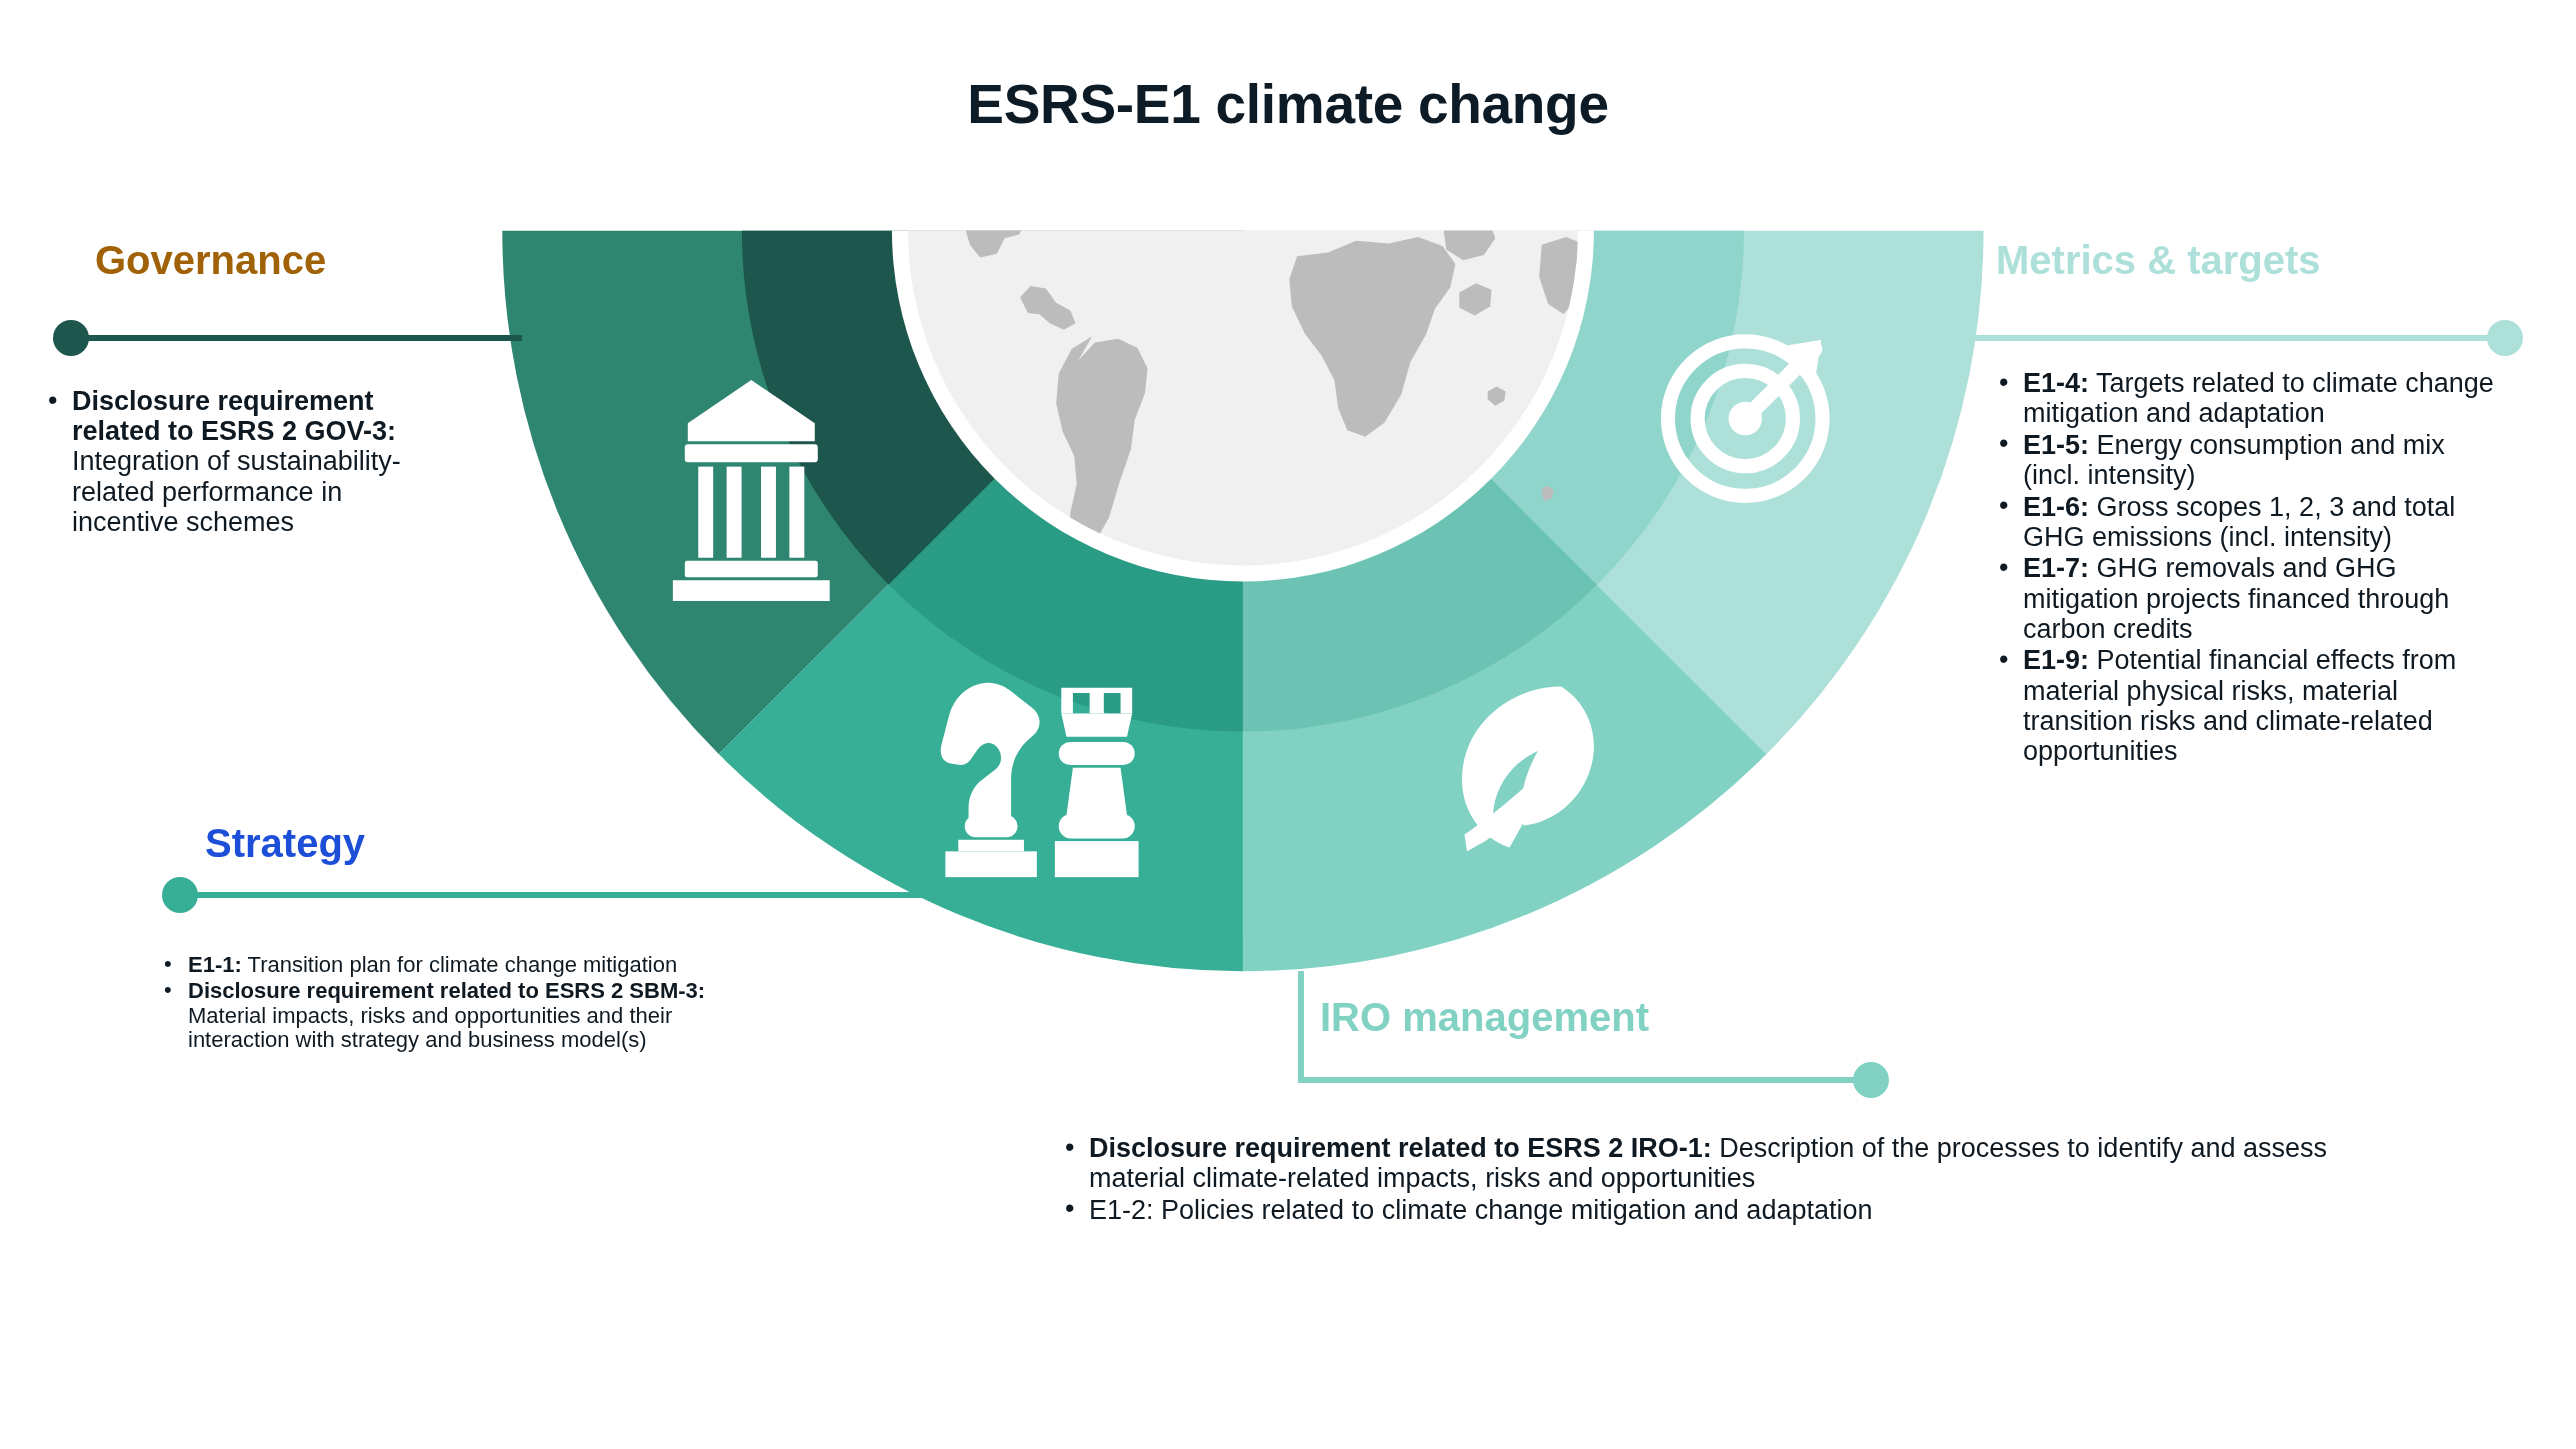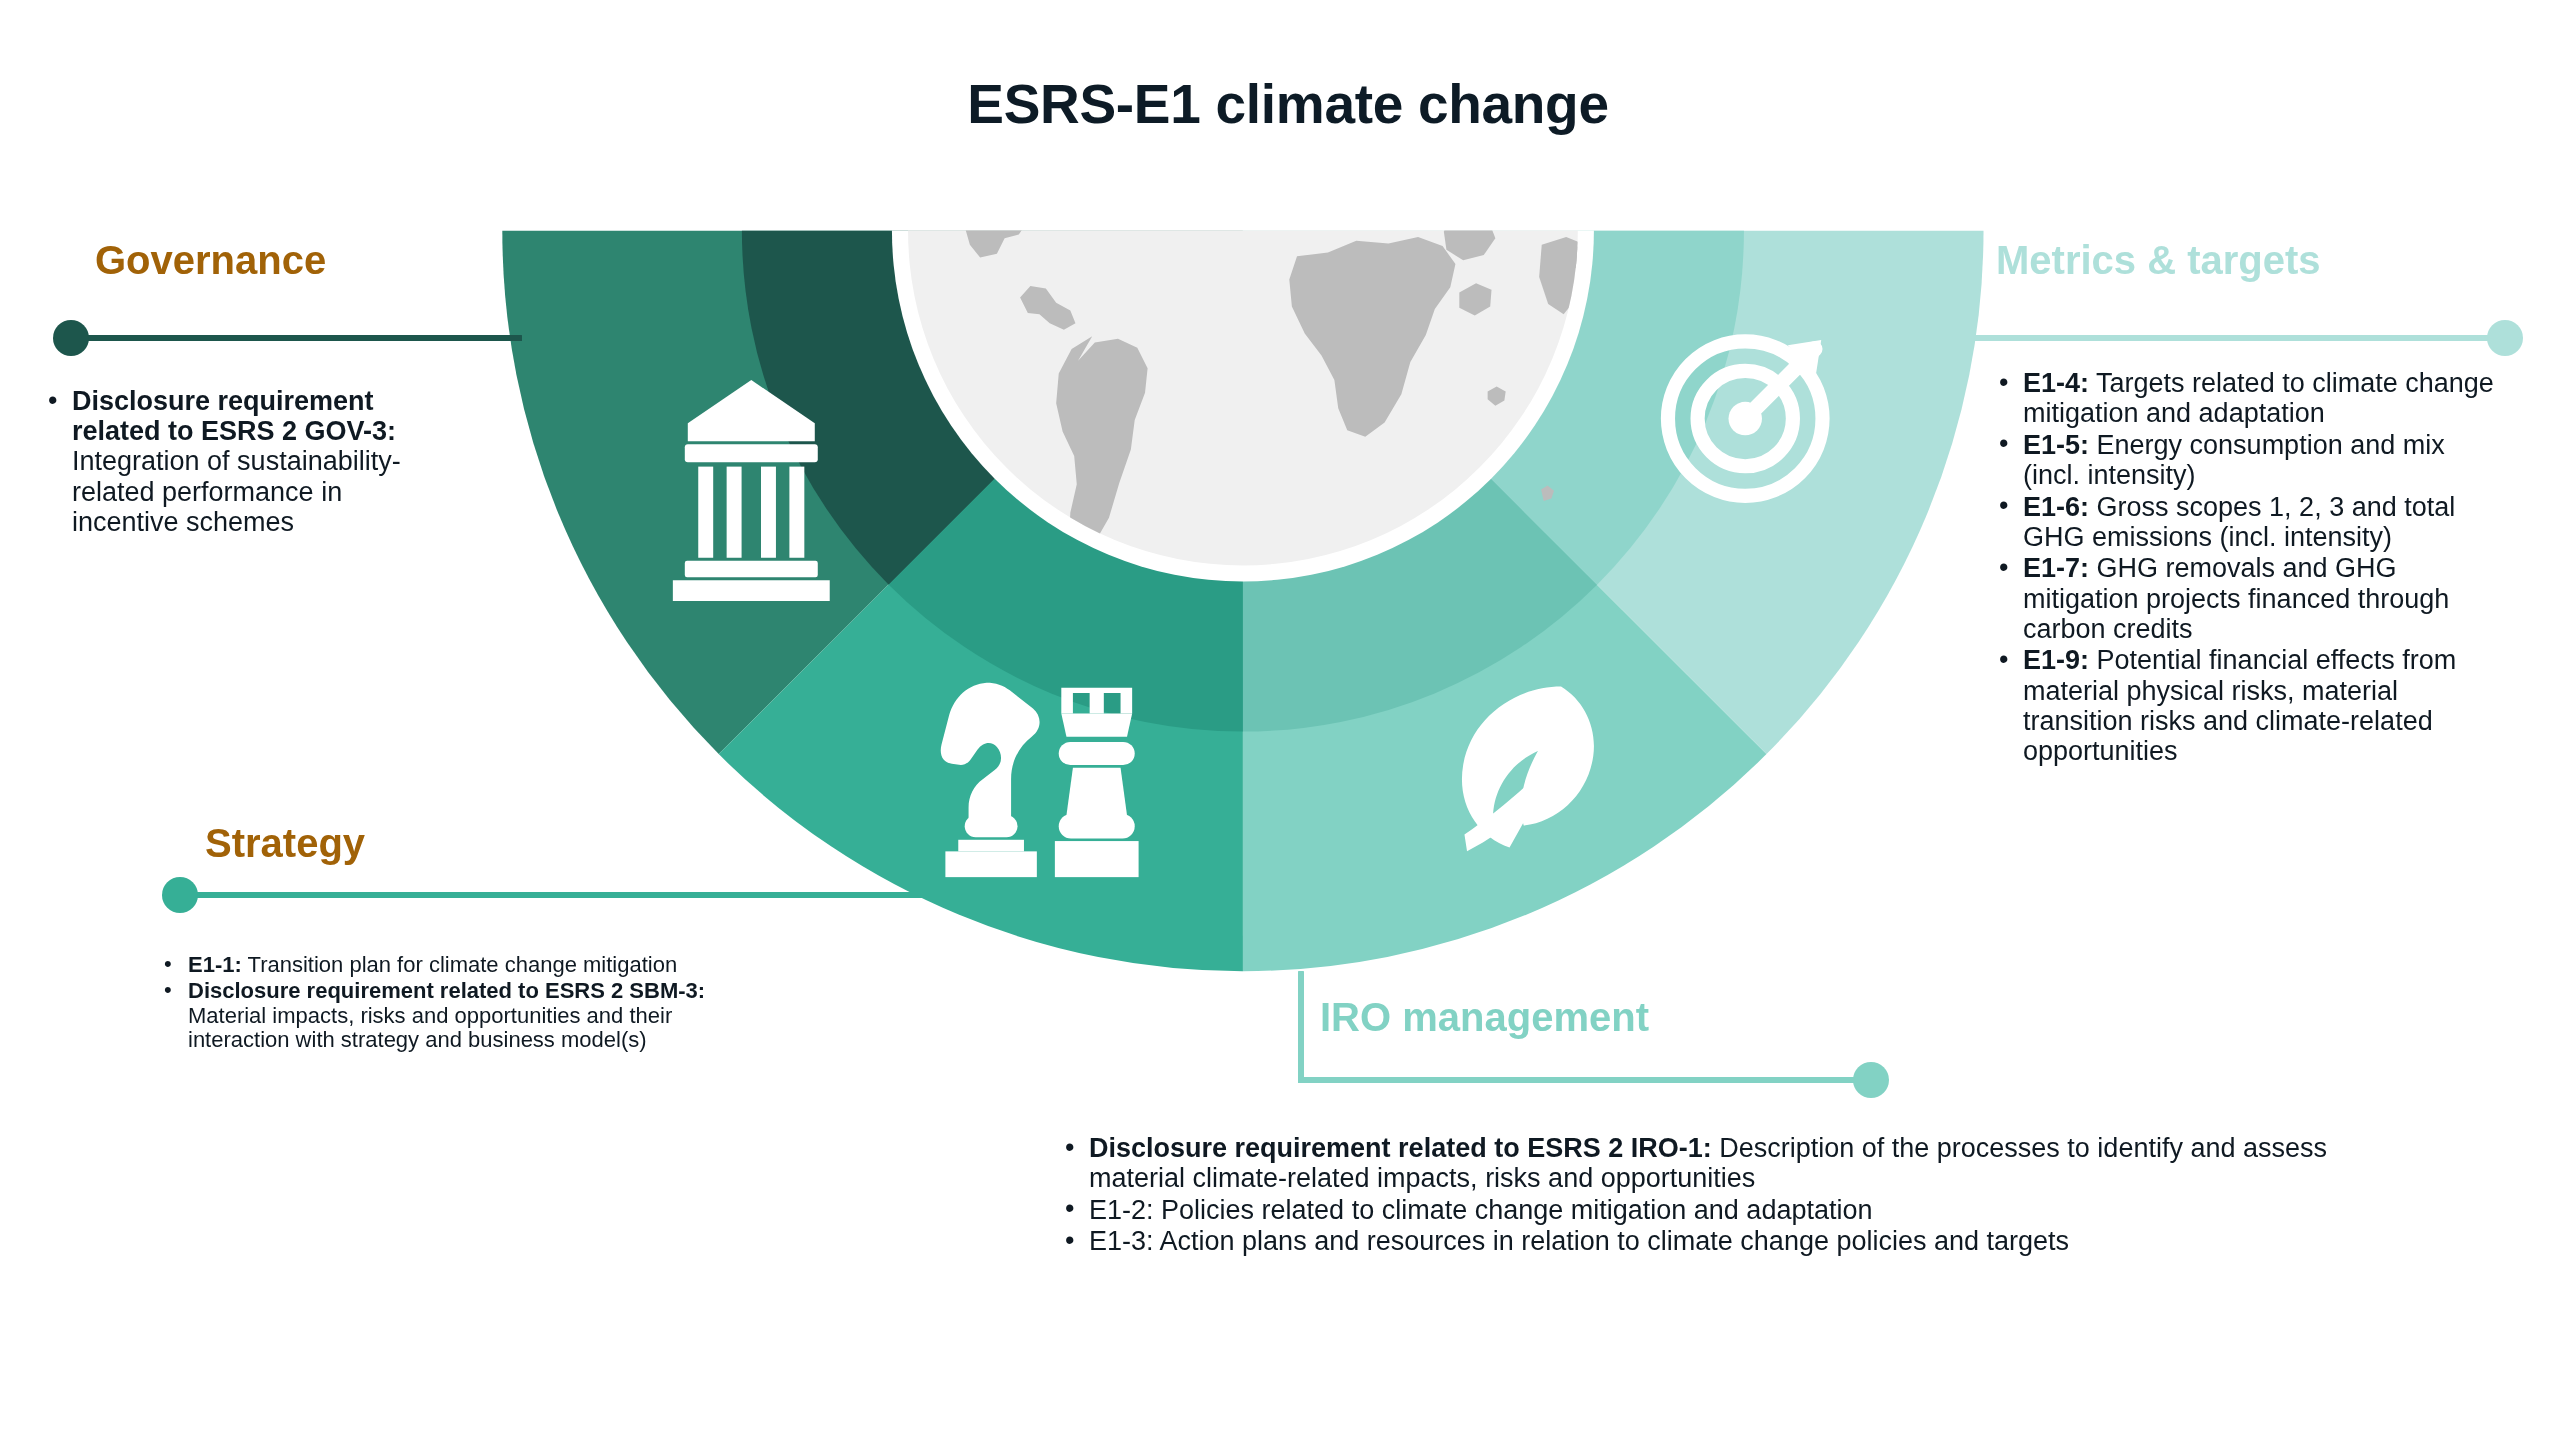--- a/index.html
+++ b/index.html
@@ -66,21 +66,21 @@
     font-size: 1em;
     line-height: inherit;
   }
   .bullets b { font-weight: bold; }
 
   
   #gov-head  { left: 95px;  top: 238px;  color: #a16207; }
   #gov-list  { left: 39px;   top: 386px;  width: 412px; font-size: 27px; line-height: 1.12; }
 
   
-  #strat-head { left: 205px; top: 821px; color: #a16207; }
+  #strat-head { left: 205px; top: 821px; color: #1d4ed8; }
   #strat-list { left: 155px; top: 953px; width: 605px; font-size: 22px; line-height: 1.12; }
 
   
   #met-head  { left: 1996px; top: 238px;  color: #aee0da; }
   #met-list  { left: 1990px; top: 368px;  width: 515px; font-size: 27px; line-height: 1.12; }
 
   
   #iro-head  { left: 1320px; top: 995px; color: #82d2c4; text-align: center; }
   #iro-list  { left: 1056px; top: 1133px; width: 1340px; font-size: 27px; line-height: 1.12; }
 </style>
@@ -261,16 +261,15 @@
     <li><b>E1-7:</b><span> GHG removals and GHG mitigation projects financed through carbon credits</span></li>
     <li><b>E1-9:</b><span> Potential financial effects from material physical risks, material transition risks and climate-related opportunities</span></li>
   </ul>
 </div>
 
 <div class="section-head" id="iro-head">IRO management</div>
 <div class="bullets" id="iro-list">
   <ul>
     <li><b>Disclosure requirement related to ESRS 2 IRO-1:</b><span> Description of the processes to identify and assess material climate-related impacts, risks and opportunities</span></li>
     <li><b></b><span>E1-2: Policies related to climate change mitigation and adaptation</span></li>
-    <li><b></b><span>E1-3: Action plans and resources in relation to climate change policies and targets</span></li>
   </ul>
 </div>
 
 
 </body></html>

